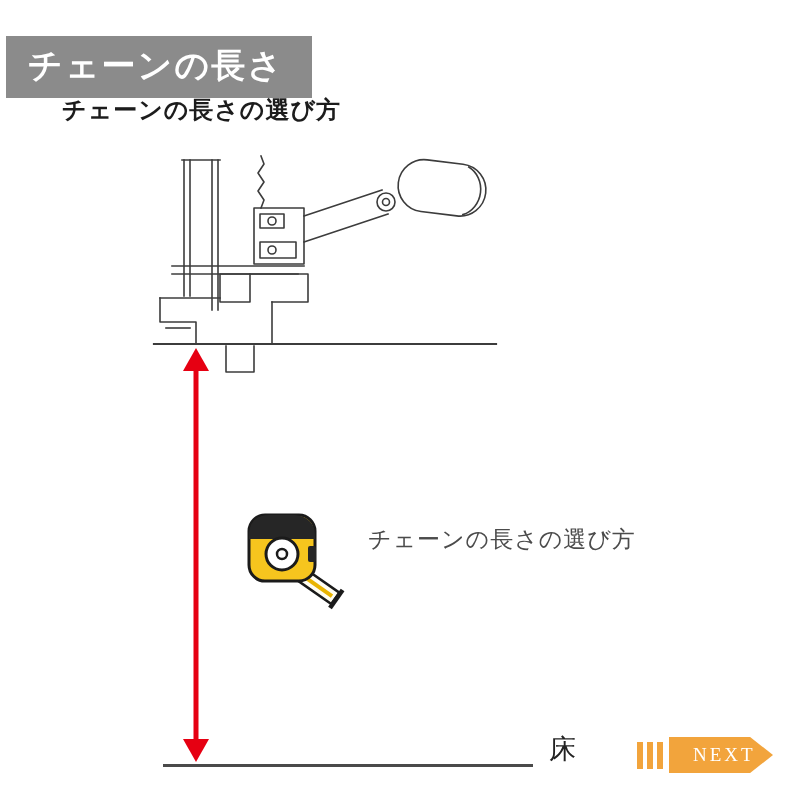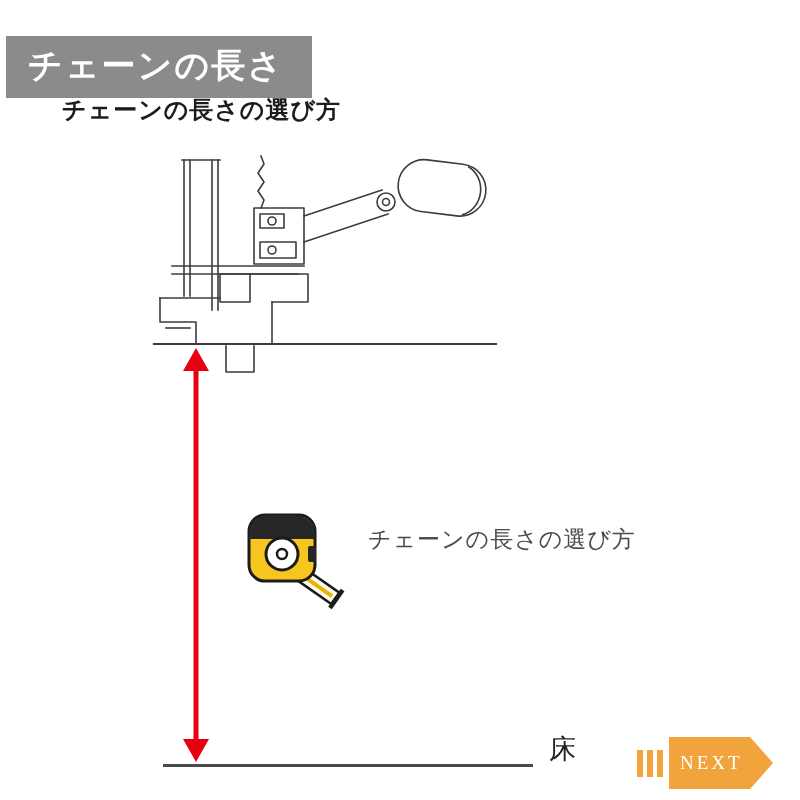--- a/index.html
+++ b/index.html
@@ -50,24 +50,24 @@
     font-size:27px;color:#222;
   }
   .next{
     position:absolute;left:637px;top:737px;
     display:flex;align-items:center;gap:6px;
     cursor:pointer;
   }
   .bars{display:flex;gap:4px;align-items:center;}
   .bar{width:6px;height:27px;background:var(--accent-orange);}
   .next-arrow{
-    width:104px;height:52px;background:var(--accent-orange);
+    width:104px;height:36px;background:var(--accent-orange);
     clip-path:polygon(0 0,78% 0,100% 50%,78% 100%,0 100%);
     display:flex;align-items:center;
-    padding-left:11px;
+    padding-left:24px;
   }
   .next-arrow span{
     color:#fff;font-family:"Liberation Serif",serif;
     font-size:19px;letter-spacing:3px;
   }
 </style>
 </head>
 <body>
 
 <div class="banner">

